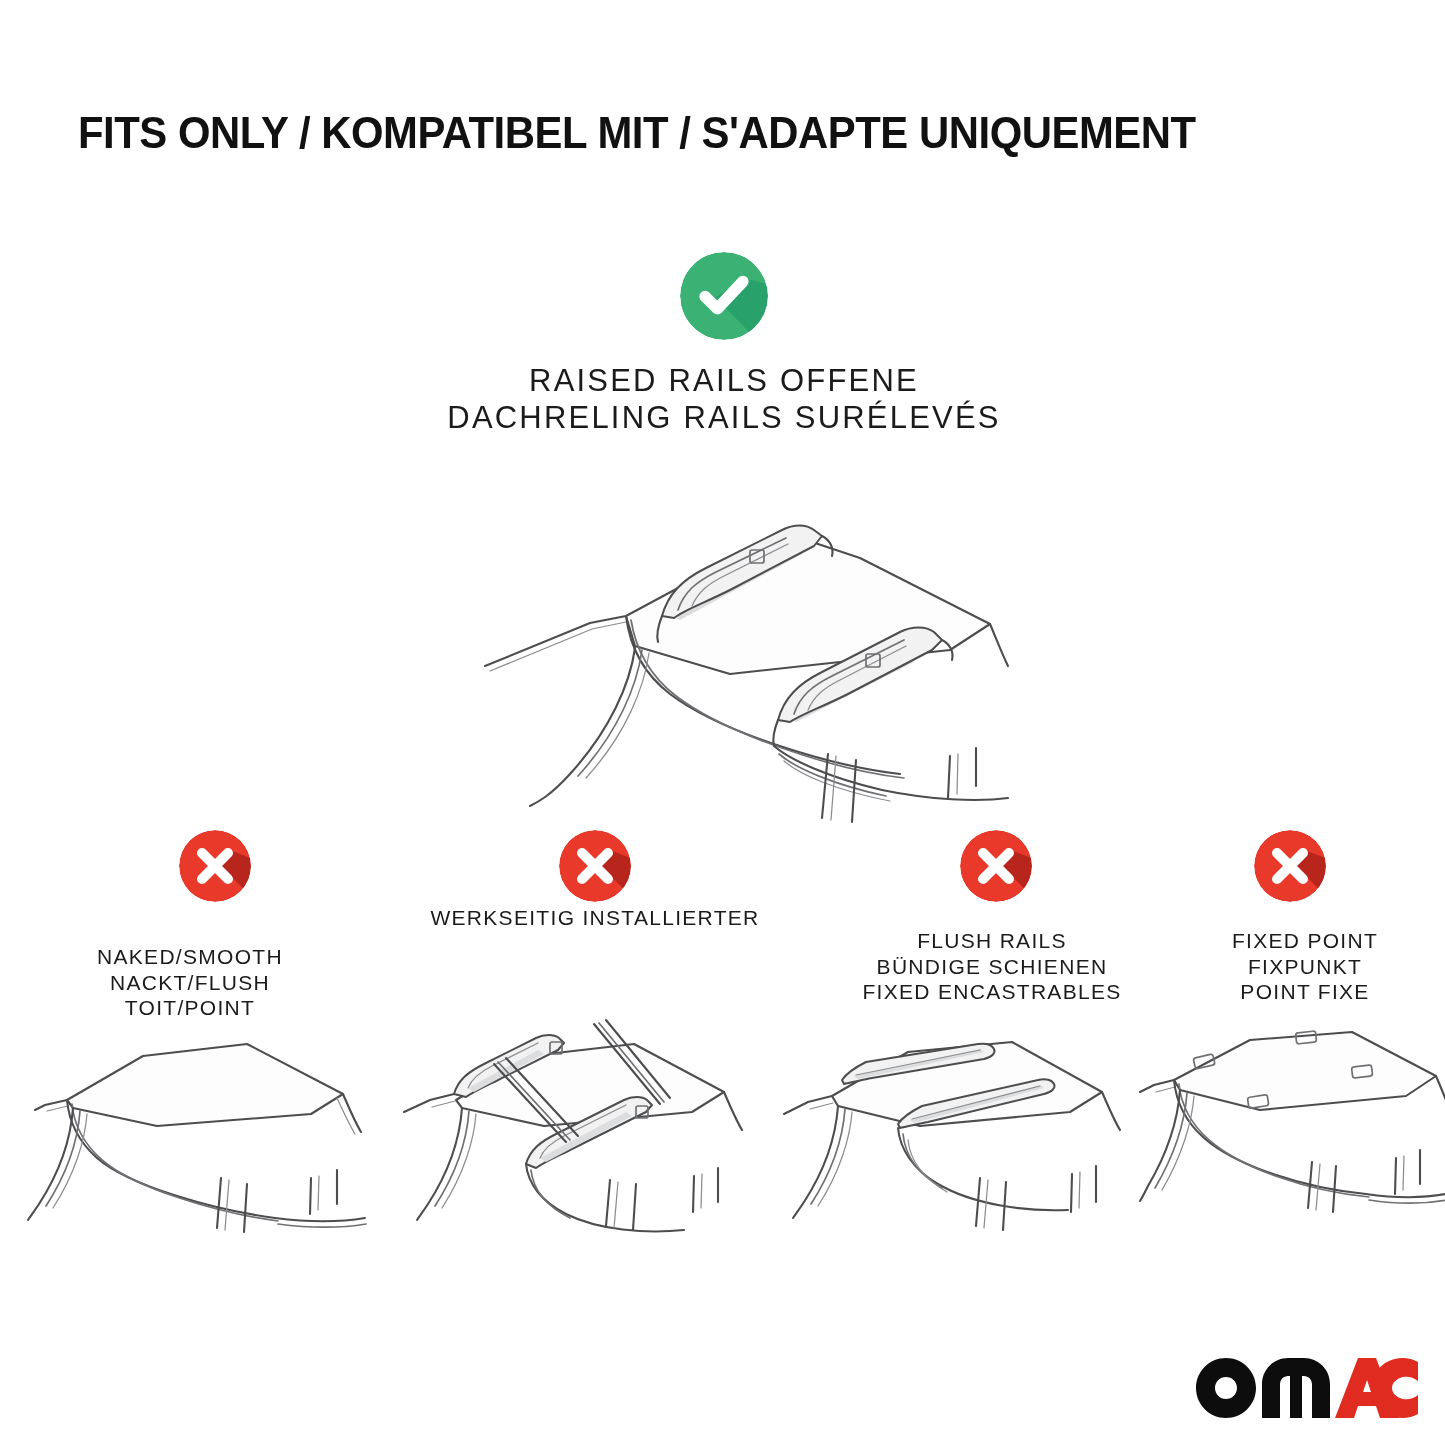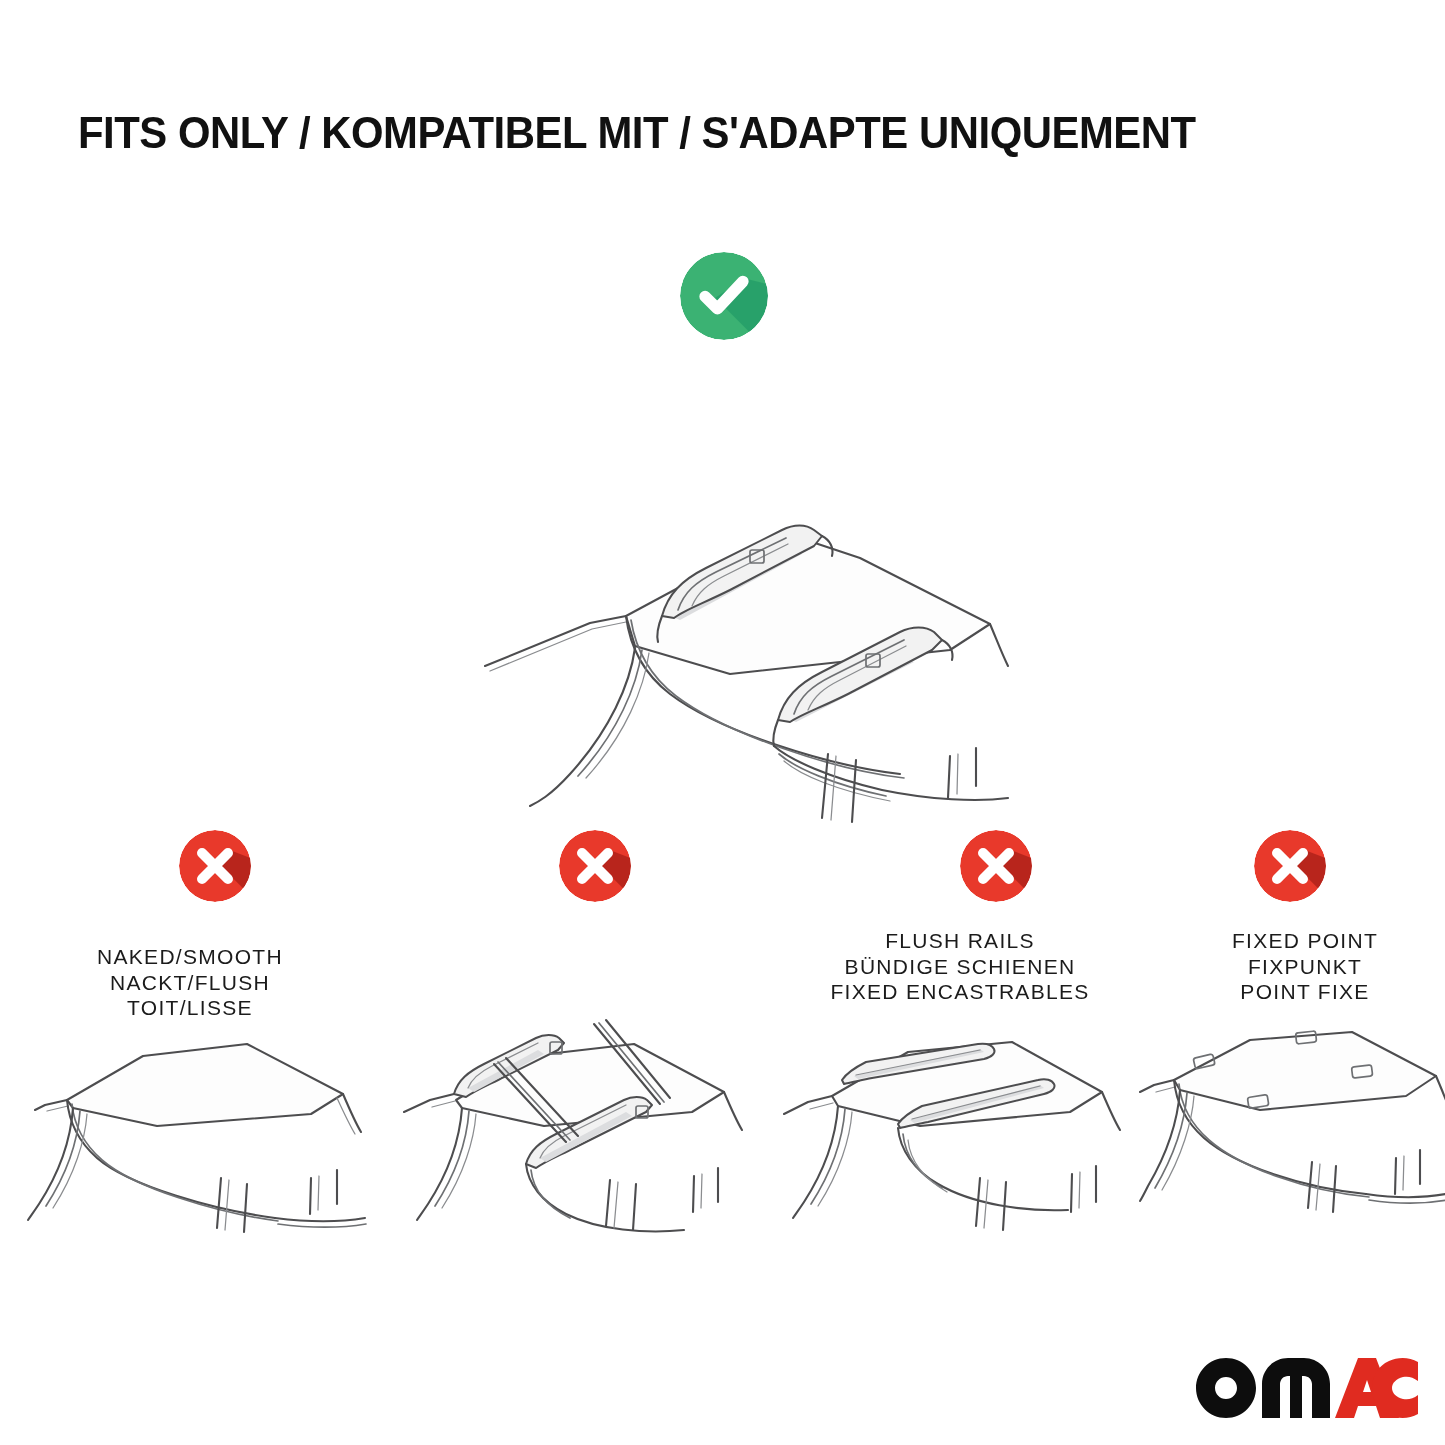--- a/index.html
+++ b/index.html
@@ -76,20 +76,25 @@
           </clipPath>
       </defs>
       <g clip-path="url(#clipGreen)">
         <circle cx="50" cy="50" r="50" fill="#3BB273"></circle>
         <path d="M40 52 L100 112 L112 40 L74 30 Z" fill="#199463" opacity="0.55"></path>
         <path d="M28.5 50.5 L42.5 64.5 L71.5 33.5" fill="none" stroke="#ffffff" stroke-width="13" stroke-linecap="round" stroke-linejoin="round"></path>
       </g>
     </svg>
   </div>
 
+  <div class="heading heading-main">
+    <span class="ln">RAISED RAILS</span>
+    <span class="ln">OFFENE DACHRELING</span>
+    <span class="ln">RAILS SURÉLEVÉS</span>
+  </div>
 
   <div class="illus" style="left:430px;top:498px;width:600px;height:300px;">
     <svg viewBox="0 0 600 300">
 
       <path class="roof-fill" d="M196 118 L352 34 L430 60 L560 126 L520 152 L300 176 L205 148 Z" fill="#fcfcfc"></path>
 
       <path class="ln-out" d="M196 118 L160 125 L55 168"></path>
       <path class="ln-thin" d="M196 124 L162 131 L60 173"></path>
 
       <path class="ln-out" d="M196 118 C200 150 214 176 240 196 C290 234 400 268 470 276"></path>
@@ -143,21 +148,21 @@
         <circle cx="50" cy="50" r="50" fill="#E8392B"></circle>
         <path d="M50 42 L108 100 L112 44 L66 26 Z" fill="#A81F18" opacity="0.75"></path>
         <path d="M32 32 L68 68 M68 32 L32 68" stroke="#ffffff" stroke-width="14" stroke-linecap="round" fill="none"></path>
       </g>
     </svg>
   </div>
 
   <div class="heading heading-sub" style="left:45px;top:910px;width:290px;margin-top:34px;">
     <span class="ln">NAKED/SMOOTH</span>
     <span class="ln">NACKT/FLUSH</span>
-    <span class="ln">TOIT/LISSE</span>
+    <span class="ln">TOIT/POINT</span>
   </div>
 
   <div class="illus" style="left:25px;top:1018px;width:350px;height:225px;">
     <svg viewBox="0 0 350 225">
       <path class="roof-fill" d="M42 82 L118 38 L222 26 L318 76 L286 96 L132 108 L48 90 Z" fill="#fdfdfd"></path>
       <path class="ln-out" d="M42 82 L20 87 L10 92"></path>
       <path class="ln-thin" d="M43 88 L22 93"></path>
       <path class="ln-out" d="M42 82 C44 104 54 124 72 140 C104 168 190 192 250 200"></path>
       <path class="ln-mid" d="M47 86 C49 107 59 126 77 142 C109 170 193 195 253 203"></path>
       <path class="ln-out" d="M48 90 C46 118 36 152 14 186 C8 195 5 199 3 202"></path>
@@ -185,20 +190,21 @@
         </defs>
       <g clip-path="url(#clipRed2)">
         <circle cx="50" cy="50" r="50" fill="#E8392B"></circle>
         <path d="M50 42 L108 100 L112 44 L66 26 Z" fill="#A81F18" opacity="0.75"></path>
         <path d="M32 32 L68 68 M68 32 L32 68" stroke="#ffffff" stroke-width="14" stroke-linecap="round" fill="none"></path>
       </g>
     </svg>
   </div>
 
   <div class="heading heading-sub" style="left:360px;top:905px;width:470px;">
+    <span class="ln">WERKSEITIG INSTALLIERTER</span>
   </div>
 
   <div class="illus" style="left:398px;top:1012px;width:350px;height:230px;">
     <svg viewBox="0 0 350 230">
       <path class="roof-fill" d="M58 88 L132 44 L236 32 L326 80 L294 100 L146 114 L64 96 Z" fill="#fdfdfd"></path>
 
       <path class="rail-fill" d="M56 82 C60 68 70 60 86 52 L138 26 C146 22 156 22 161 26 L166 31 L160 38 L106 65 C88 74 76 79 68 85 Z"></path>
       <path class="rail-shade" d="M70 76 L140 38 L146 42 L76 80 Z"></path>
       <path class="ln-thin" d="M70 76 C74 66 82 60 94 54 L140 31"></path>
 
@@ -240,21 +246,21 @@
           </clipPath>
         </defs>
       <g clip-path="url(#clipRed3)">
         <circle cx="50" cy="50" r="50" fill="#E8392B"></circle>
         <path d="M50 42 L108 100 L112 44 L66 26 Z" fill="#A81F18" opacity="0.75"></path>
         <path d="M32 32 L68 68 M68 32 L32 68" stroke="#ffffff" stroke-width="14" stroke-linecap="round" fill="none"></path>
       </g>
     </svg>
   </div>
 
-  <div class="heading heading-sub" style="left:800px;top:928px;width:320px;">
+  <div class="heading heading-sub" style="left:832px;top:928px;width:320px;">
     <span class="ln">FLUSH RAILS</span>
     <span class="ln">BÜNDIGE SCHIENEN</span>
     <span class="ln">FIXED ENCASTRABLES</span>
   </div>
 
   <div class="illus" style="left:780px;top:1018px;width:350px;height:228px;">
     <svg viewBox="0 0 350 228">
       <path class="roof-fill" d="M52 78 L128 34 L232 24 L322 74 L290 94 L140 108 L58 88 Z" fill="#fdfdfd"></path>
 
       <path class="rail-fill" d="M62 62 C66 56 74 50 86 44 L198 26 C206 25 212 27 214 31 C216 35 212 39 204 41 L92 60 C78 63 68 65 64 66 Z"></path>

